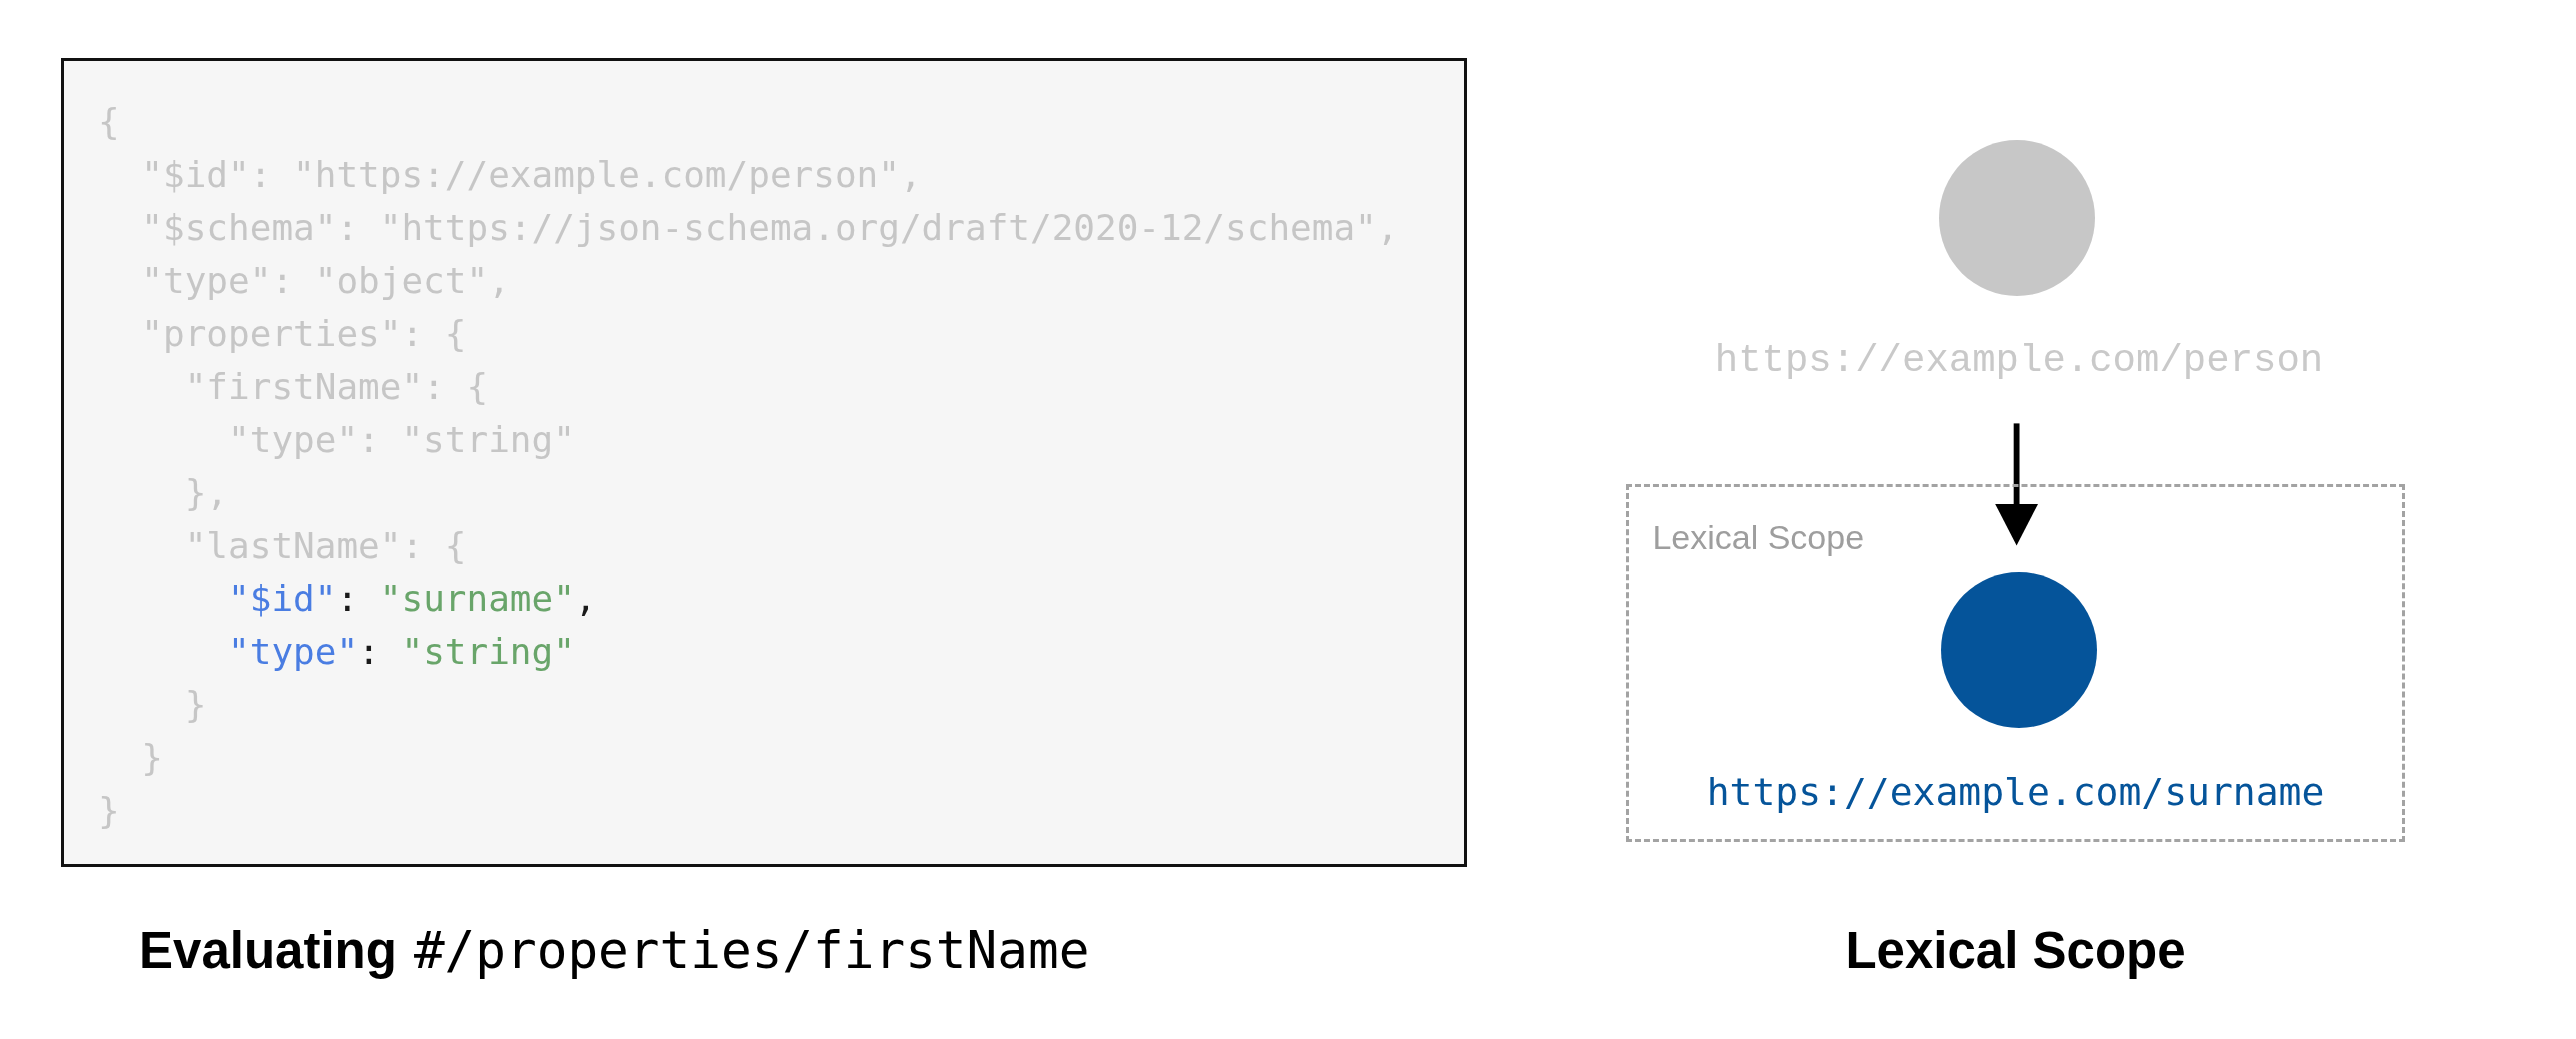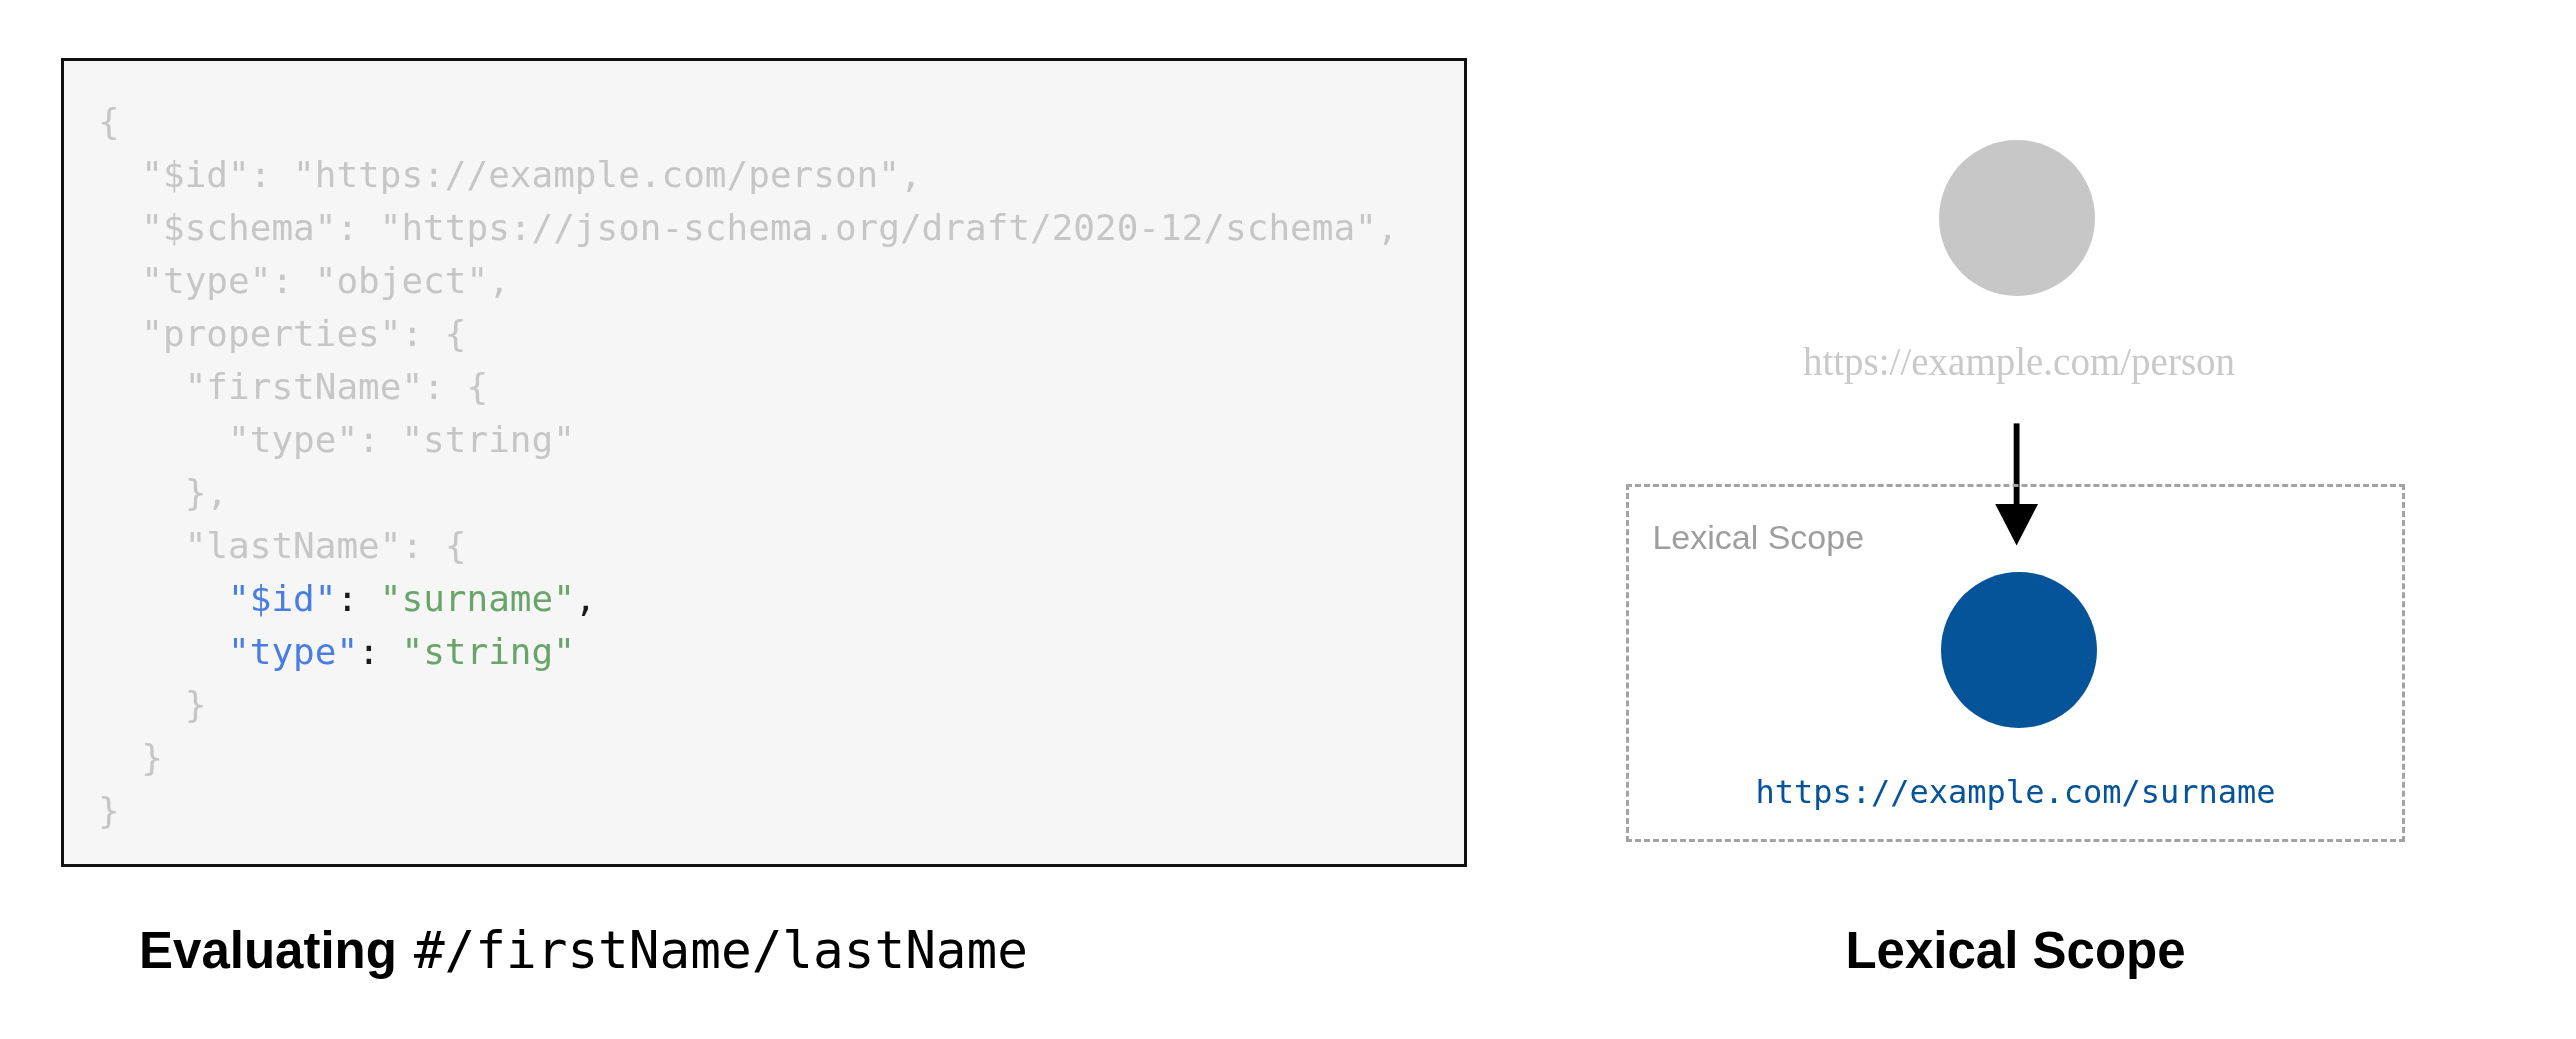--- a/index.html
+++ b/index.html
@@ -40,26 +40,26 @@
     font-weight:bold; font-size:51px; color:#000;
   }
 
   
   .circle { position:absolute; width:156px; height:156px; border-radius:50%; }
   .parent-circle { left:1939px; top:140px; background:var(--muted-gray,#c7c7c7); }
   .child-circle  { left:1941px; top:572px; background:var(--accent-blue,#05549a); }
 
   .parent-label {
     position:absolute; left:1626px; top:338px; width:786px; text-align:center;
-    font-family:Liberation Serif, serif; font-size:39px; line-height:47px;
+    font-family:Liberation Mono, monospace; font-size:39px; line-height:47px;
     color:var(--muted-gray-text,#c9c9c9); white-space:nowrap;
   }
   .child-label {
     position:absolute; left:1626px; top:770px; width:779px; text-align:center;
-    font-family:"DejaVu Sans Mono", monospace; font-size:32px; line-height:45px;
+    font-family:"DejaVu Sans Mono", monospace; font-size:38px; line-height:45px;
     color:var(--accent-blue,#05549a); white-space:nowrap;
   }
 
   .scope-box {
     position:absolute; left:1626px; top:484px; width:779px; height:358px;
     box-sizing:border-box;
     border:3.2px dashed var(--dashed-border,#a3a3a3);
   }
   .scope-label {
     position:absolute; left:23.4px; top:31px;
@@ -69,21 +69,21 @@
   .arrow-layer { position:absolute; left:0; top:0; pointer-events:none; }
 </style>
 </head>
 <body>
 
 <div class="code-panel">
   <pre class="code-block"><div class="code-line"><span class="seg-gray">{</span></div><div class="code-line"><span class="seg-gray">  "$id": "https://example.com/person",</span></div><div class="code-line"><span class="seg-gray">  "$schema": "https://json-schema.org/draft/2020-12/schema",</span></div><div class="code-line"><span class="seg-gray">  "type": "object",</span></div><div class="code-line"><span class="seg-gray">  "properties": {</span></div><div class="code-line"><span class="seg-gray">    "firstName": {</span></div><div class="code-line"><span class="seg-gray">      "type": "string"</span></div><div class="code-line"><span class="seg-gray">    },</span></div><div class="code-line"><span class="seg-gray">    "lastName": {</span></div><div class="code-line"><span class="seg-gray">      </span><span class="seg-blue">"$id"</span><span class="seg-black">: </span><span class="seg-green">"surname"</span><span class="seg-black">,</span></div><div class="code-line"><span class="seg-gray">      </span><span class="seg-blue">"type"</span><span class="seg-black">: </span><span class="seg-green">"string"</span></div><div class="code-line"><span class="seg-gray">    }</span></div><div class="code-line"><span class="seg-gray">  }</span></div><div class="code-line"><span class="seg-gray">}</span></div></pre>
 </div>
 
 <div class="caption-left">
-  <span class="cap-bold">Evaluating</span><span class="cap-mono">#/firstName/lastName</span>
+  <span class="cap-bold">Evaluating</span><span class="cap-mono">#/properties/firstName</span>
 </div>
 
 <div class="circle parent-circle"></div>
 <div class="parent-label">https://example.com/person</div>
 
 <svg class="arrow-layer" width="2576" height="1039" viewBox="0 0 3966 1600">
   <line x1="3105" y1="652" x2="3105" y2="782" stroke="#000000" stroke-width="9"></line>
   <polygon points="3072,776 3138,776 3105,840" fill="#000000"></polygon>
 </svg>
 

